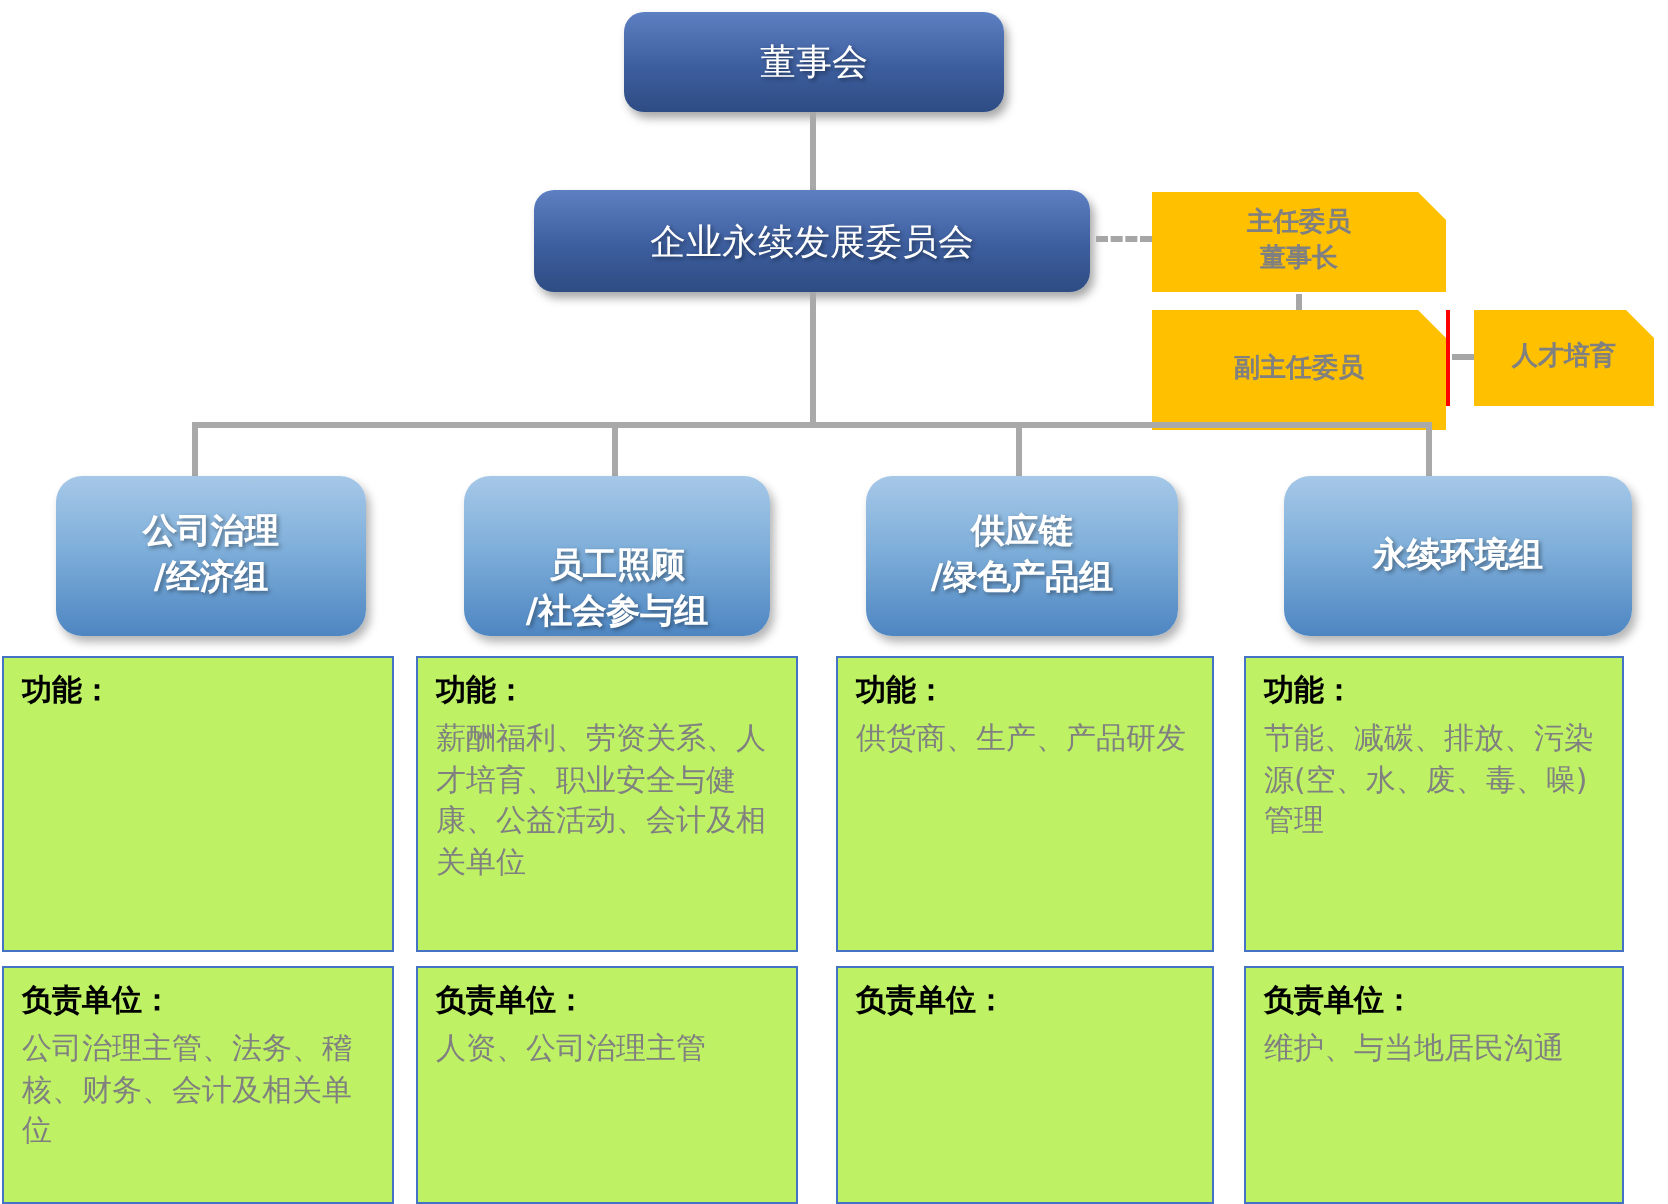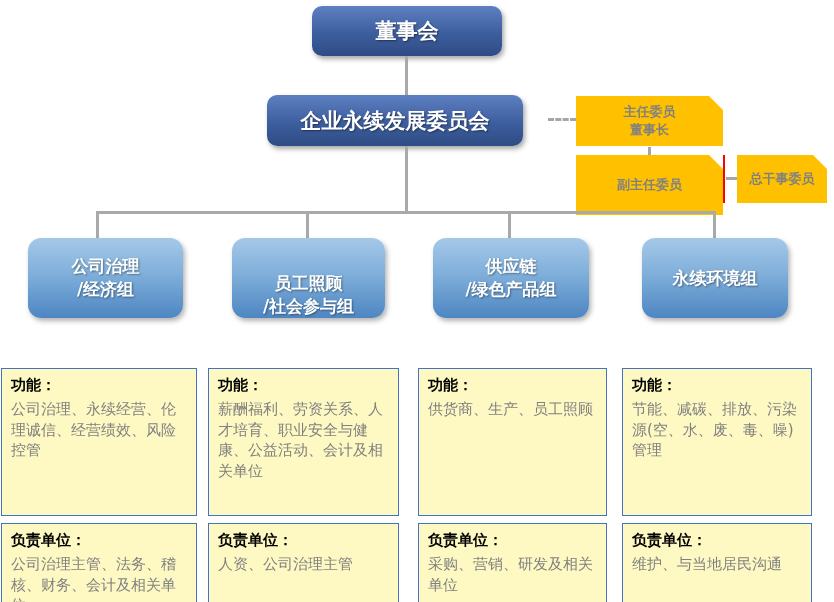--- a/index.html
+++ b/index.html
@@ -3,76 +3,76 @@
 <meta charset="utf-8">
 <style>
   html,body{margin:0;padding:0;background:#fff;}
   body{font-family:"DejaVu Sans","Liberation Sans",sans-serif;}
   .canvas{position:relative;width:834px;height:602px;background:#fff;overflow:hidden;}
 
   
   .box{position:absolute;display:flex;align-items:center;justify-content:center;
        text-align:center;box-sizing:border-box;}
   .dark{background:linear-gradient(180deg,#5d80c2 0%,#3d5e9e 55%,#2e4c84 100%);
-        border-radius:10px;color:#fff;font-weight:bold;font-size:21px;
+        border-radius:10px;color:#fff;font-weight:normal;font-size:18px;
         box-shadow:2px 3px 5px rgba(0,0,0,.35);
         text-shadow:1px 1px 2px rgba(0,0,0,.45);}
   .group{background:linear-gradient(180deg,#a6c8e8 0%,#7fafda 45%,#4e86c2 100%);
         border-radius:13px;color:#fff;font-weight:bold;font-size:17px;line-height:1.35;
         box-shadow:2px 3px 5px rgba(0,0,0,.3);
         text-shadow:1px 1px 2px rgba(0,0,0,.4);white-space:pre-line;}
   .orange{background:#ffc000;color:#808080;font-weight:bold;font-size:13px;
         line-height:1.35;white-space:pre-line;
         clip-path:polygon(0 0,calc(100% - 14px) 0,100% 14px,100% 100%,0 100%);}
 
   
-  .panel{position:absolute;background:#fef9c3;border:1px solid #4472c4;
-         box-sizing:border-box;padding:7px 9px;margin-top:40px;}
+  .panel{position:absolute;background:#bef264;border:1px solid #4472c4;
+         box-sizing:border-box;padding:7px 9px;}
   .panel-title{font-size:15px;font-weight:bold;color:#000;margin-bottom:4px;}
   .panel-body{font-size:15px;color:#808080;line-height:1.38;}
 
   
   .line{position:absolute;background:#a9a9a9;}
   .dash-h{position:absolute;border-top:3px dashed #a6a6a6;}
   .dash-v{position:absolute;border-left:3px dashed #a6a6a6;}
   .redline{position:absolute;background:#ff0000;}
 </style>
 </head>
 <body>
 
 <div class="canvas">
 
   <div class="box dark" style="left:312px;top:6px;width:190px;height:50px;">
     <span>董事会</span>
   </div>
 
   <div class="line" style="left:405px;top:56px;width:3px;height:39px;"></div>
 
-  <div class="box dark" style="left:267px;top:95px;width:256px;height:51px;">
+  <div class="box dark" style="left:267px;top:95px;width:278px;height:51px;">
     <span>企业永续发展委员会</span>
   </div>
 
   <div class="dash-h" style="left:548px;top:118px;width:28px;"></div>
 
   <div class="box orange" style="left:576px;top:96px;width:147px;height:50px;">
     <span>主任委员
 董事长</span>
   </div>
 
   <div class="dash-v" style="left:648px;top:147px;height:8px;"></div>
 
   <div class="box orange" style="left:576px;top:155px;width:147px;height:60px;">
     <span>副主任委员</span>
   </div>
   <div class="redline" style="left:723px;top:155px;width:2px;height:48px;"></div>
 
   <div class="dash-h" style="left:726px;top:177px;width:11px;"></div>
 
   <div class="box orange" style="left:737px;top:155px;width:90px;height:48px;">
-    <span>总干事委员</span>
+    <span>人才培育</span>
   </div>
 
   <div class="line" style="left:405px;top:146px;width:3px;height:65px;"></div>
   <div class="line" style="left:96px;top:211px;width:620px;height:3px;"></div>
   <div class="line" style="left:96px;top:211px;width:3px;height:27px;"></div>
   <div class="line" style="left:306px;top:211px;width:3px;height:27px;"></div>
   <div class="line" style="left:508px;top:211px;width:3px;height:27px;"></div>
   <div class="line" style="left:713px;top:211px;width:3px;height:27px;"></div>
 
   <div class="box group" style="left:28px;top:238px;width:155px;height:80px;">
@@ -80,51 +80,49 @@
 /经济组</span>
   </div>
   <div class="box group" style="left:232px;top:238px;width:153px;height:80px;align-items:flex-end;">
     <span>员工照顾
 /社会参与组</span>
   </div>
   <div class="box group" style="left:433px;top:238px;width:156px;height:80px;">
     <span>供应链
 /绿色产品组</span>
   </div>
-  <div class="box group" style="left:642px;top:238px;width:146px;height:80px;">
+  <div class="box group" style="left:642px;top:238px;width:174px;height:80px;">
     <span>永续环境组</span>
   </div>
 
   <div class="panel" style="left:1px;top:328px;width:196px;height:148px;">
     <div class="panel-title">功能：</div>
-    <div class="panel-body">公司治理、永续经营、伦理诚信、经营绩效、风险控管</div>
   </div>
   <div class="panel" style="left:208px;top:328px;width:191px;height:148px;">
     <div class="panel-title">功能：</div>
     <div class="panel-body">薪酬福利、劳资关系、人才培育、职业安全与健康、公益活动、会计及相关单位</div>
   </div>
   <div class="panel" style="left:418px;top:328px;width:189px;height:148px;">
     <div class="panel-title">功能：</div>
-    <div class="panel-body">供货商、生产、员工照顾</div>
+    <div class="panel-body">供货商、生产、产品研发</div>
   </div>
   <div class="panel" style="left:622px;top:328px;width:190px;height:148px;">
     <div class="panel-title">功能：</div>
     <div class="panel-body">节能、减碳、排放、污染源(空、水、废、毒、噪)管理</div>
   </div>
 
   <div class="panel" style="left:1px;top:483px;width:196px;height:119px;">
     <div class="panel-title">负责单位：</div>
     <div class="panel-body">公司治理主管、法务、稽核、财务、会计及相关单位</div>
   </div>
   <div class="panel" style="left:208px;top:483px;width:191px;height:119px;">
     <div class="panel-title">负责单位：</div>
     <div class="panel-body">人资、公司治理主管</div>
   </div>
   <div class="panel" style="left:418px;top:483px;width:189px;height:119px;">
     <div class="panel-title">负责单位：</div>
-    <div class="panel-body">采购、营销、研发及相关单位</div>
   </div>
   <div class="panel" style="left:622px;top:483px;width:190px;height:119px;">
     <div class="panel-title">负责单位：</div>
     <div class="panel-body">维护、与当地居民沟通</div>
   </div>
 
 </div>
 
 </body></html>

